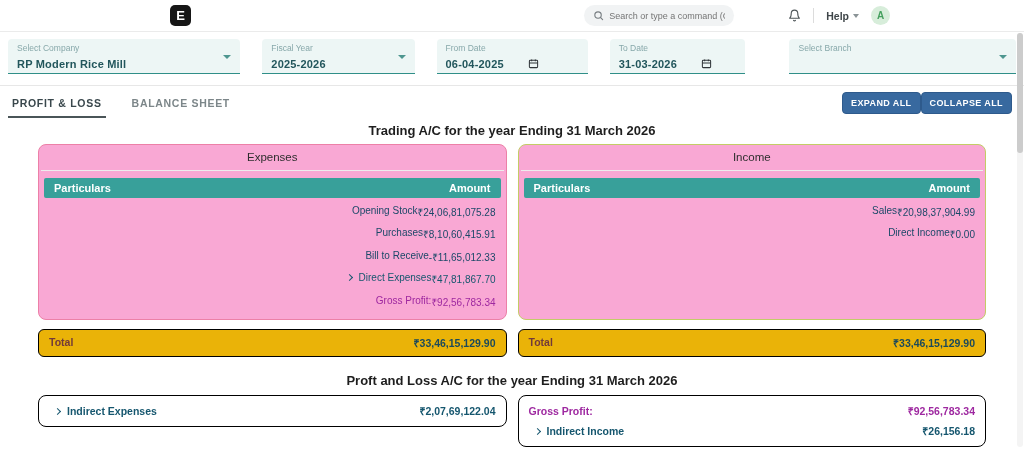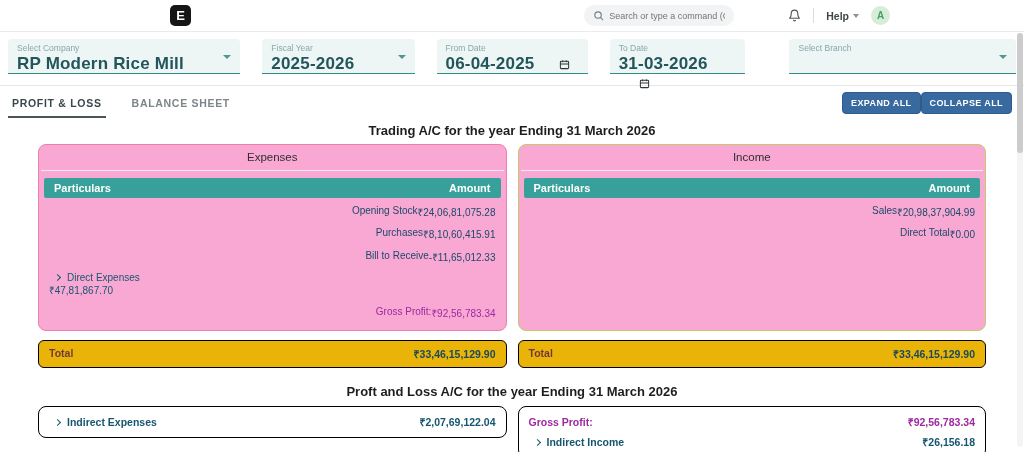--- a/index.html
+++ b/index.html
@@ -15,21 +15,21 @@
   .icon-btn { display: flex; align-items: center; cursor: pointer; }
   .tb-divider { width: 1px; height: 15px; background: #dcdcdc; }
   .help { display: flex; align-items: center; gap: 4px; font-size: 10.5px; color: #3f4649; font-weight: 600; cursor: pointer; }
   .caret-down { width: 0; height: 0; border-left: 3.5px solid transparent; border-right: 3.5px solid transparent; border-top: 4px solid #8a9396; }
   .avatar { width: 19px; height: 19px; border-radius: 50%; background: #d7edda; color: #45a05e; font-size: 10px; font-weight: 700; display: flex; align-items: center; justify-content: center; cursor: pointer; }
 
   
   .filterbar { display: flex; align-items: flex-start; padding: 7px 8px 11px; border-bottom: 1px solid #e7e7e7; background: #fff; }
   .ffield { background: #edf6f5; border-bottom: 1.5px solid #2f8f88; border-radius: 4px 4px 0 0; padding: 4px 9px 3px; height: 35px; position: relative; cursor: pointer; }
   .flabel { font-size: 8.5px; color: #87a8aa; display: block; margin-bottom: 1px; }
-  .fvalue { font-size: 17px; color: #22565c; font-weight: 600; letter-spacing: 0.2px; margin-top: 6px; }
+  .fvalue { font-size: 11px; color: #22565c; font-weight: 600; letter-spacing: 0.2px; margin-top: 6px; }
   .f-company { width: 240px; margin-right: 22px; }
   .f-fy { width: 157px; margin-right: 22px; }
   .f-from { width: 156px; margin-right: 22px; }
   .f-to { width: 140px; margin-right: 44px; }
   .f-branch { width: 234px; }
   .dd-arrow { position: absolute; right: 9px; top: 16px; width: 0; height: 0; border-left: 4px solid transparent; border-right: 4px solid transparent; border-top: 4.5px solid #4e968f; }
   .cal-icon { display: inline-block; vertical-align: -1px; margin-left: 20px; }
 
   
   .tabsrow { display: flex; align-items: center; padding: 0 8px; height: 34px; background: #fff; }
@@ -42,21 +42,21 @@
   .section-title { text-align: center; font-size: 13px; font-weight: 700; color: #1e1e1e; margin: 3px 0 6px; }
 
   
   .cards { display: flex; gap: 11px; padding: 0 38px; align-items: stretch; }
   .card { flex: 1; border: 1.5px solid; border-radius: 8px; background: #f9a8d4; padding: 0 0 6px; }
   .pink { border-color: #ec80a7; }
   .olive { border-color: #c3cc66; }
   .card-title { text-align: center; font-size: 11.5px; color: #2e2e2e; padding: 6px 0 7px; border-bottom: 1px solid #ededed; margin: 0 2px; }
   .thead { display: flex; justify-content: space-between; background: #38a09a; color: #fff; font-weight: 700; font-size: 11px; padding: 4px 10px; margin: 7px 5px 2px; border-radius: 2px; }
   .trow { display: flex; justify-content: flex-end; font-size: 10px; font-weight: 400; color: #1b4868; padding: 4.5px 10px 4px; }
-  .trow.expandable { color: #15566e; cursor: pointer; flex-direction: column; }
+  .trow.expandable { color: #15566e; cursor: pointer; }
   .chev { width: 5px; height: 5px; border-right: 1.7px solid currentColor; border-top: 1.7px solid currentColor; transform: rotate(45deg); display: inline-block; margin: 0 7px 1px 6px; }
   .purple-row { color: #9e28a0 !important; }
 
   
   .totals { display: flex; gap: 11px; padding: 0 38px; margin-top: 9px; }
   .totalbox { flex: 1; border: 1.5px solid; border-radius: 6px; display: flex; justify-content: space-between; padding: 6px 10px; font-size: 10.5px; font-weight: 700; background: #eab308; }
   .totalbox .tlabel { color: #713a3a; }
   .totalbox .tamount { color: #1b4a5b; }
 
   
@@ -188,21 +188,21 @@
     <div class="card-title">Income</div>
     <div class="thead">
       <span>Particulars</span>
       <span>Amount</span>
     </div>
     <div class="trow">
       <span>Sales</span>
       <span>₹20,98,37,904.99</span>
     </div>
     <div class="trow">
-      <span>Direct Total</span>
+      <span>Direct Income</span>
       <span>₹0.00</span>
     </div>
   </div>
 </div>
 
 <div class="totals">
   <div class="totalbox pink">
     <span class="tlabel">Total</span>
     <span class="tamount">₹33,46,15,129.90</span>
   </div>

